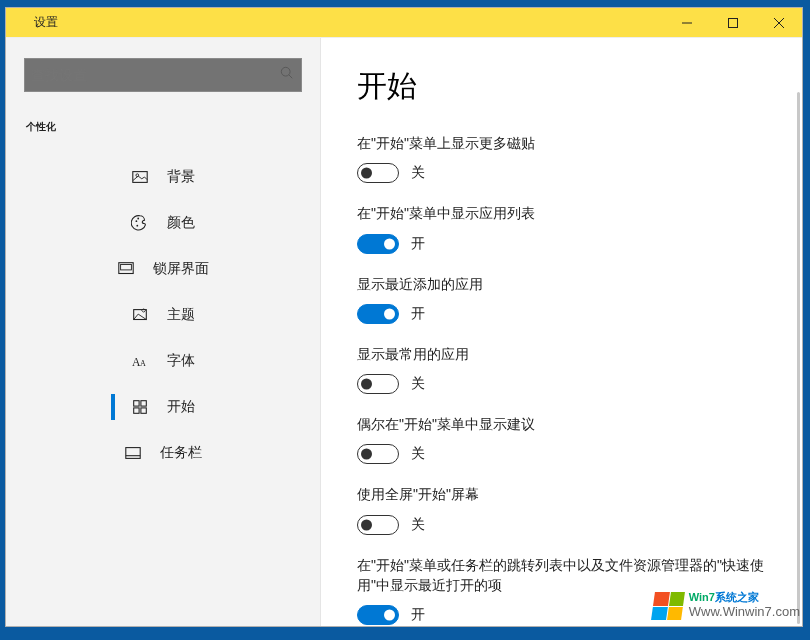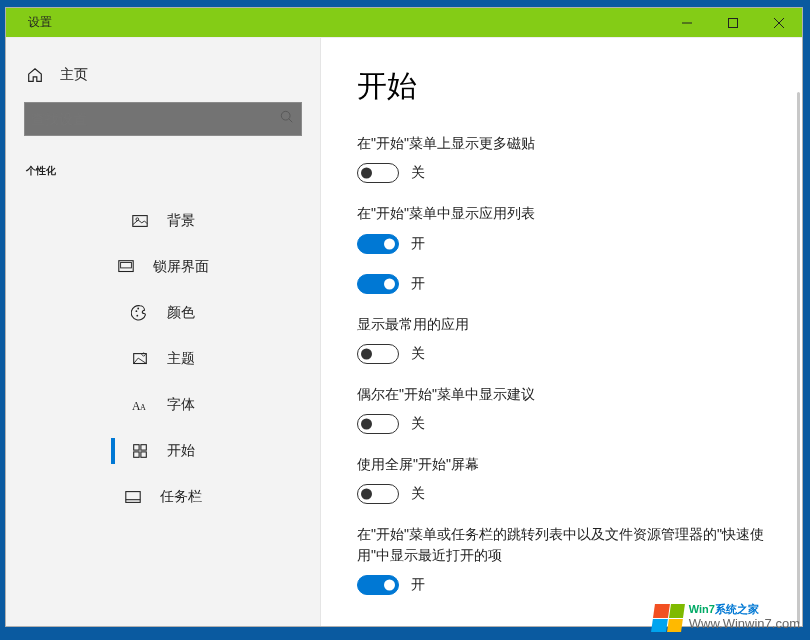--- a/index.html
+++ b/index.html
@@ -19,25 +19,25 @@
     height: 620px;
     background: #ffffff;
     border: 1px solid #b0b0b0;
     display: flex;
     flex-direction: column;
   }
   .titlebar {
     height: 30px;
     display: flex;
     align-items: center;
-    padding-left: 22px;
+    padding-left: 28px;
     font-size: 12px;
     color: #222;
     border-bottom: 1px solid #eee;
-    background: #84cc16;
+    background: #fde047;
   }
   .titlebar-buttons {
     margin-left: auto;
     display: flex;
     height: 100%;
   }
   .titlebar-btn {
     width: 46px;
     height: 100%;
     display: flex;
@@ -194,21 +194,21 @@
     top: 54px;
     bottom: 2px;
     width: 3px;
     background: #c8c8c8;
     border-radius: 2px;
     cursor: pointer;
   }
   .watermark {
     position: absolute;
     right: 10px;
-    bottom: 8px;
+    bottom: 20px;
     display: flex;
     align-items: center;
     gap: 6px;
     pointer-events: none;
   }
   .watermark-logo {
     width: 30px; height: 28px;
     display:grid; grid-template-columns:1fr 1fr; grid-template-rows:1fr 1fr;
     gap:1px;
     transform: skewX(-8deg);
@@ -243,28 +243,20 @@
         <svg viewBox="0 0 10 10">
             <line x1="0" y1="0" x2="10" y2="10" stroke="#222" stroke-width="1"></line>
             <line x1="10" y1="0" x2="0" y2="10" stroke="#222" stroke-width="1"></line>
           </svg>
       </div>
     </div>
   </div>
 
   <div class="body">
     <div class="sidebar">
-      <div class="home-row">
-        <span class="nav-icon">
-          <svg viewBox="0 0 20 20" width="18" height="18">
-              <path d="M3 9 L10 3 L17 9 L17 17 L12 17 L12 12 L8 12 L8 17 L3 17 Z" fill="none" stroke="#222" stroke-width="1.3"></path>
-            </svg>
-        </span>
-        <span>主页</span>
-      </div>
 
       <div class="search-wrap">
         <input class="search-input" placeholder="查找设置" style="">
         <span class="search-icon">
           <svg viewBox="0 0 16 16" width="14" height="14">
               <circle cx="6.5" cy="6.5" r="5" fill="none" stroke="#555" stroke-width="1"></circle>
               <line x1="10" y1="10" x2="14" y2="14" stroke="#555" stroke-width="1"></line>
             </svg>
         </span>
       </div>
@@ -278,40 +270,40 @@
                 <rect x="2" y="4" width="16" height="12" fill="none" stroke="#222" stroke-width="1.2"></rect>
                 <circle cx="7" cy="8" r="1.5" fill="none" stroke="#222"></circle>
                 <path d="M2 14 L8 9 L12 12 L15 10 L18 13" fill="none" stroke="#222"></path>
               </svg>
             </span>
             <span>背景</span>
           </div>
           <div class="nav-item">
             <span class="nav-icon">
               <svg viewBox="0 0 20 20" width="18" height="18">
-                <rect x="2" y="3" width="16" height="12" fill="none" stroke="#222" stroke-width="1.2"></rect>
-                <rect x="4" y="5" width="12" height="6" fill="none" stroke="#222" stroke-width="1"></rect>
-              </svg>
-            </span>
-            <span>锁屏界面</span>
-          </div>
-          <div class="nav-item">
-            <span class="nav-icon">
-              <svg viewBox="0 0 20 20" width="18" height="18">
                 <path d="M10 2 A8 8 0 1 0 16 12 C16 10 14 11 13 10 C12 9 13 7 15 7 A5 5 0 0 0 10 2 Z" fill="none" stroke="#222" stroke-width="1.2"></path>
                 <circle cx="6" cy="8" r="1" fill="#222"></circle>
                 <circle cx="8" cy="5" r="1" fill="#222"></circle>
                 <circle cx="7" cy="13" r="1" fill="#222"></circle>
               </svg>
             </span>
             <span>颜色</span>
           </div>
           <div class="nav-item">
             <span class="nav-icon">
               <svg viewBox="0 0 20 20" width="18" height="18">
+                <rect x="2" y="3" width="16" height="12" fill="none" stroke="#222" stroke-width="1.2"></rect>
+                <rect x="4" y="5" width="12" height="6" fill="none" stroke="#222" stroke-width="1"></rect>
+              </svg>
+            </span>
+            <span>锁屏界面</span>
+          </div>
+          <div class="nav-item">
+            <span class="nav-icon">
+              <svg viewBox="0 0 20 20" width="18" height="18">
                 <rect x="3" y="4" width="14" height="11" fill="none" stroke="#222" stroke-width="1.2"></rect>
                 <path d="M3 15 L8 9 L17 15" fill="none" stroke="#222"></path>
                 <path d="M14 3 L16 5 L14 7 L12 5 Z" fill="none" stroke="#222"></path>
               </svg>
             </span>
             <span>主题</span>
           </div>
           <div class="nav-item">
             <span class="nav-icon">
               <svg viewBox="0 0 20 20" width="18" height="18">
@@ -355,20 +347,21 @@
             </div>
           </div>
           <div class="setting">
             <div class="setting-label">在"开始"菜单中显示应用列表</div>
             <div class="toggle-row">
               <div class="toggle on"></div>
               <span class="toggle-state">开</span>
             </div>
           </div>
           <div class="setting">
+            <div class="setting-label">显示最近添加的应用</div>
             <div class="toggle-row">
               <div class="toggle on"></div>
               <span class="toggle-state">开</span>
             </div>
           </div>
           <div class="setting">
             <div class="setting-label">显示最常用的应用</div>
             <div class="toggle-row">
               <div class="toggle off"></div>
               <span class="toggle-state">关</span>

